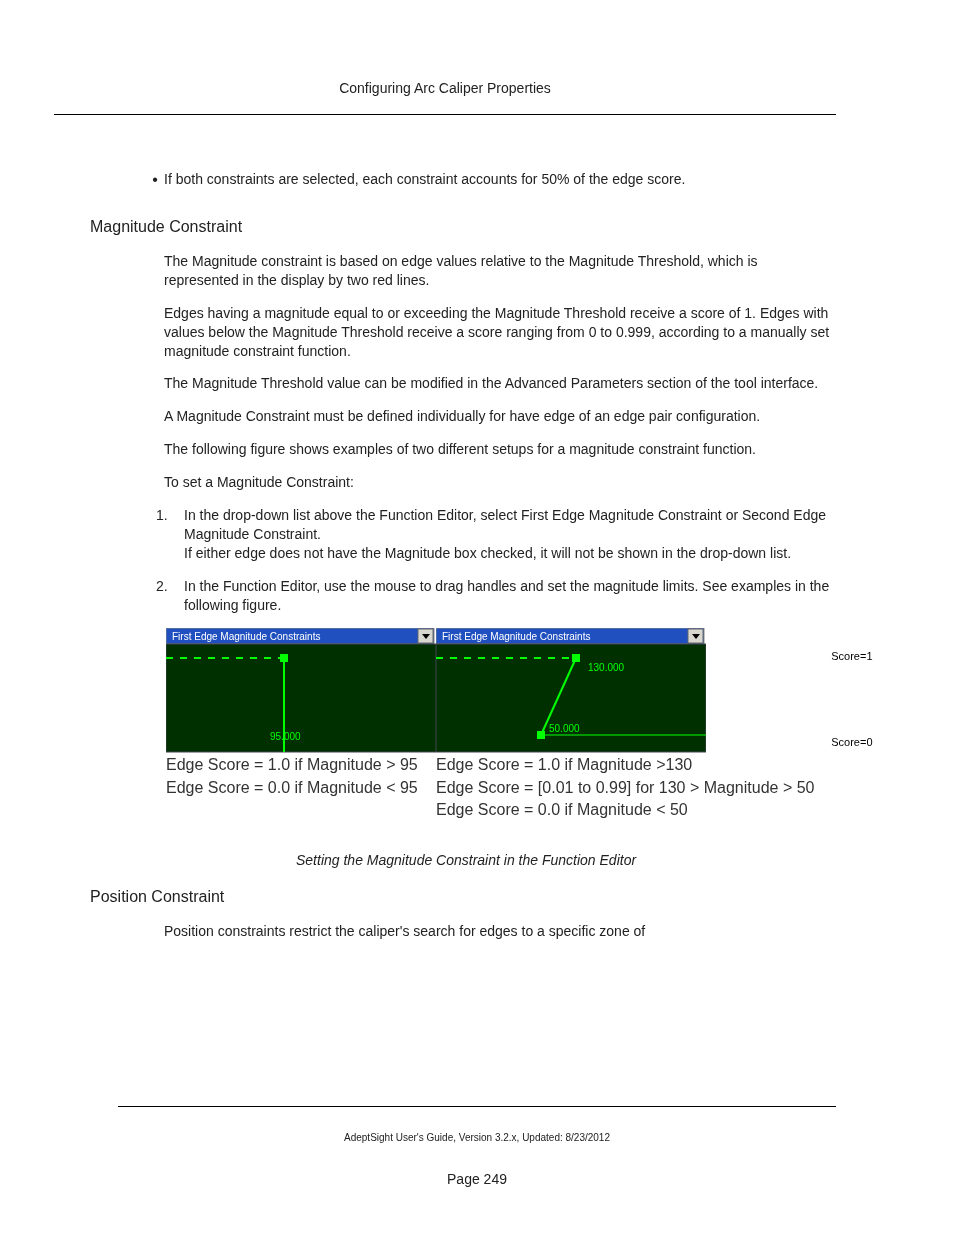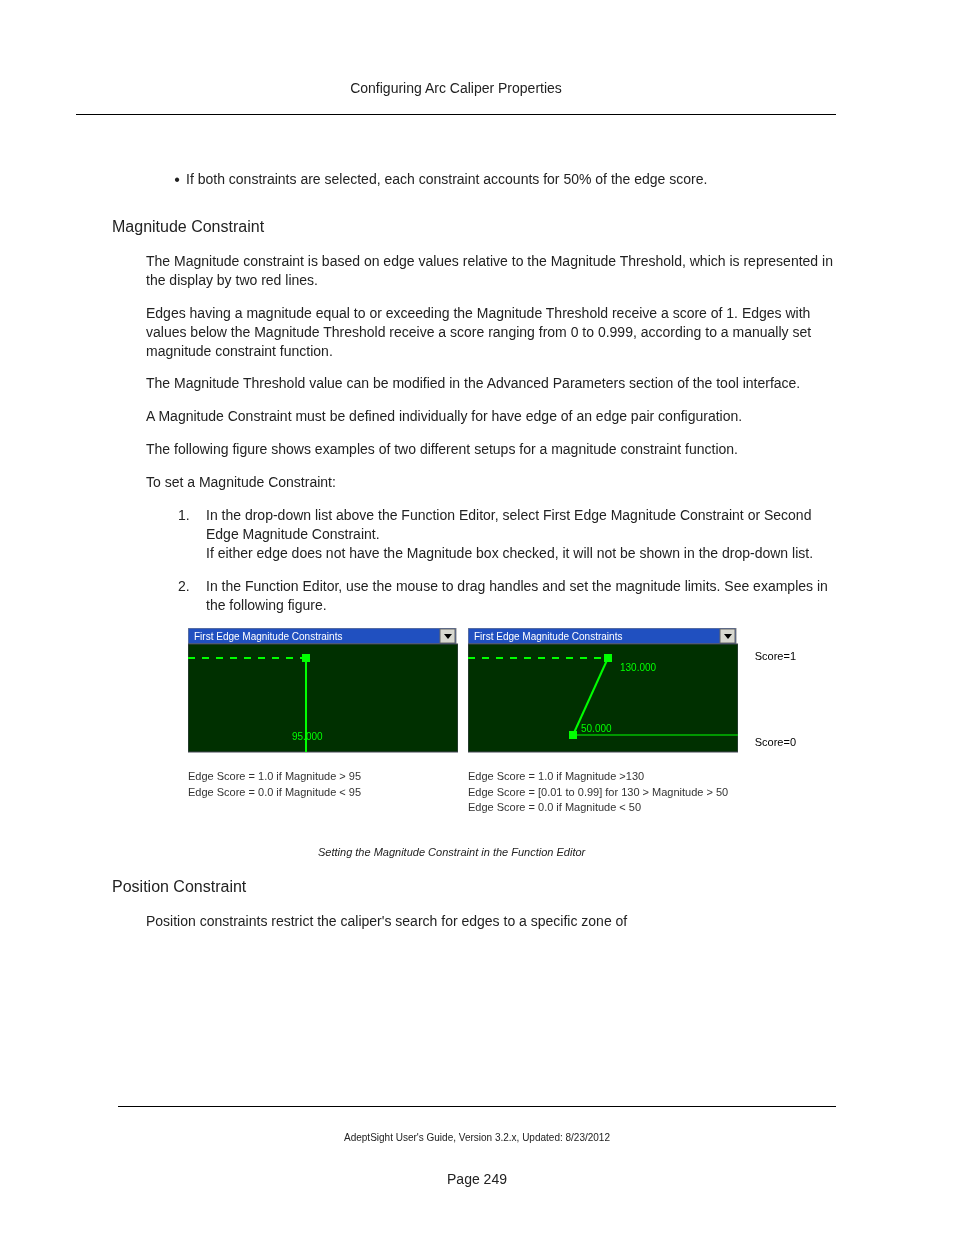--- a/index.html
+++ b/index.html
@@ -9,21 +9,21 @@
     font-size: 14px;
     color: #222;
     background: #fff;
   }
   .page {
     width: 954px;
     min-height: 1235px;
     margin: 0 auto;
     position: relative;
     box-sizing: border-box;
-    padding: 80px 118px 60px 76px;
+    padding: 80px 118px 60px 54px;
   }
   .header {
     text-align: center;
     font-size: 14px;
     padding-bottom: 18px;
     border-bottom: 1px solid #000;
     margin-bottom: 55px;
   }
   .bullet-block {
     margin-left: 92px;
@@ -42,21 +42,21 @@
   .bullet-text {
     flex: 1;
     line-height: 1.35;
   }
   .section-head {
     font-size: 16px;
     margin-left: 36px;
     margin-bottom: 16px;
   }
   .para {
-    margin-left: 70px;
+    margin-left: 110px;
     margin-bottom: 14px;
     line-height: 1.35;
     text-align: left;
   }
   .numlist {
     margin-left: 102px;
   }
   .num-row {
     display: flex;
     align-items: flex-start;
@@ -71,41 +71,40 @@
     line-height: 1.35;
   }
   .figure-area {
     margin-left: 112px;
     margin-top: 14px;
     margin-bottom: 18px;
   }
   .charts-row {
     display: flex;
     align-items: flex-start;
-    gap: 10px;
   }
   .chart-block {
     position: relative;
   }
   .chart-label-right {
     position: absolute;
     right: -58px;
     font-size: 11px;
     color: #000;
   }
   svg { display: block; }
   .chart-caption {
-    font-size: 11px;
+    font-size: 16px;
     color: #333;
     line-height: 1.4;
-    margin-top: 16px;
+    margin-top: 1px;
   }
   .fig-caption {
     font-style: italic;
-    font-size: 11px;
+    font-size: 14px;
     margin-left: 130px;
     margin-top: 30px;
     margin-bottom: 14px;
   }
   .footer-rule {
     border-top: 1px solid #000;
     position: absolute;
     bottom: 128px;
     left: 118px;
     right: 118px;

